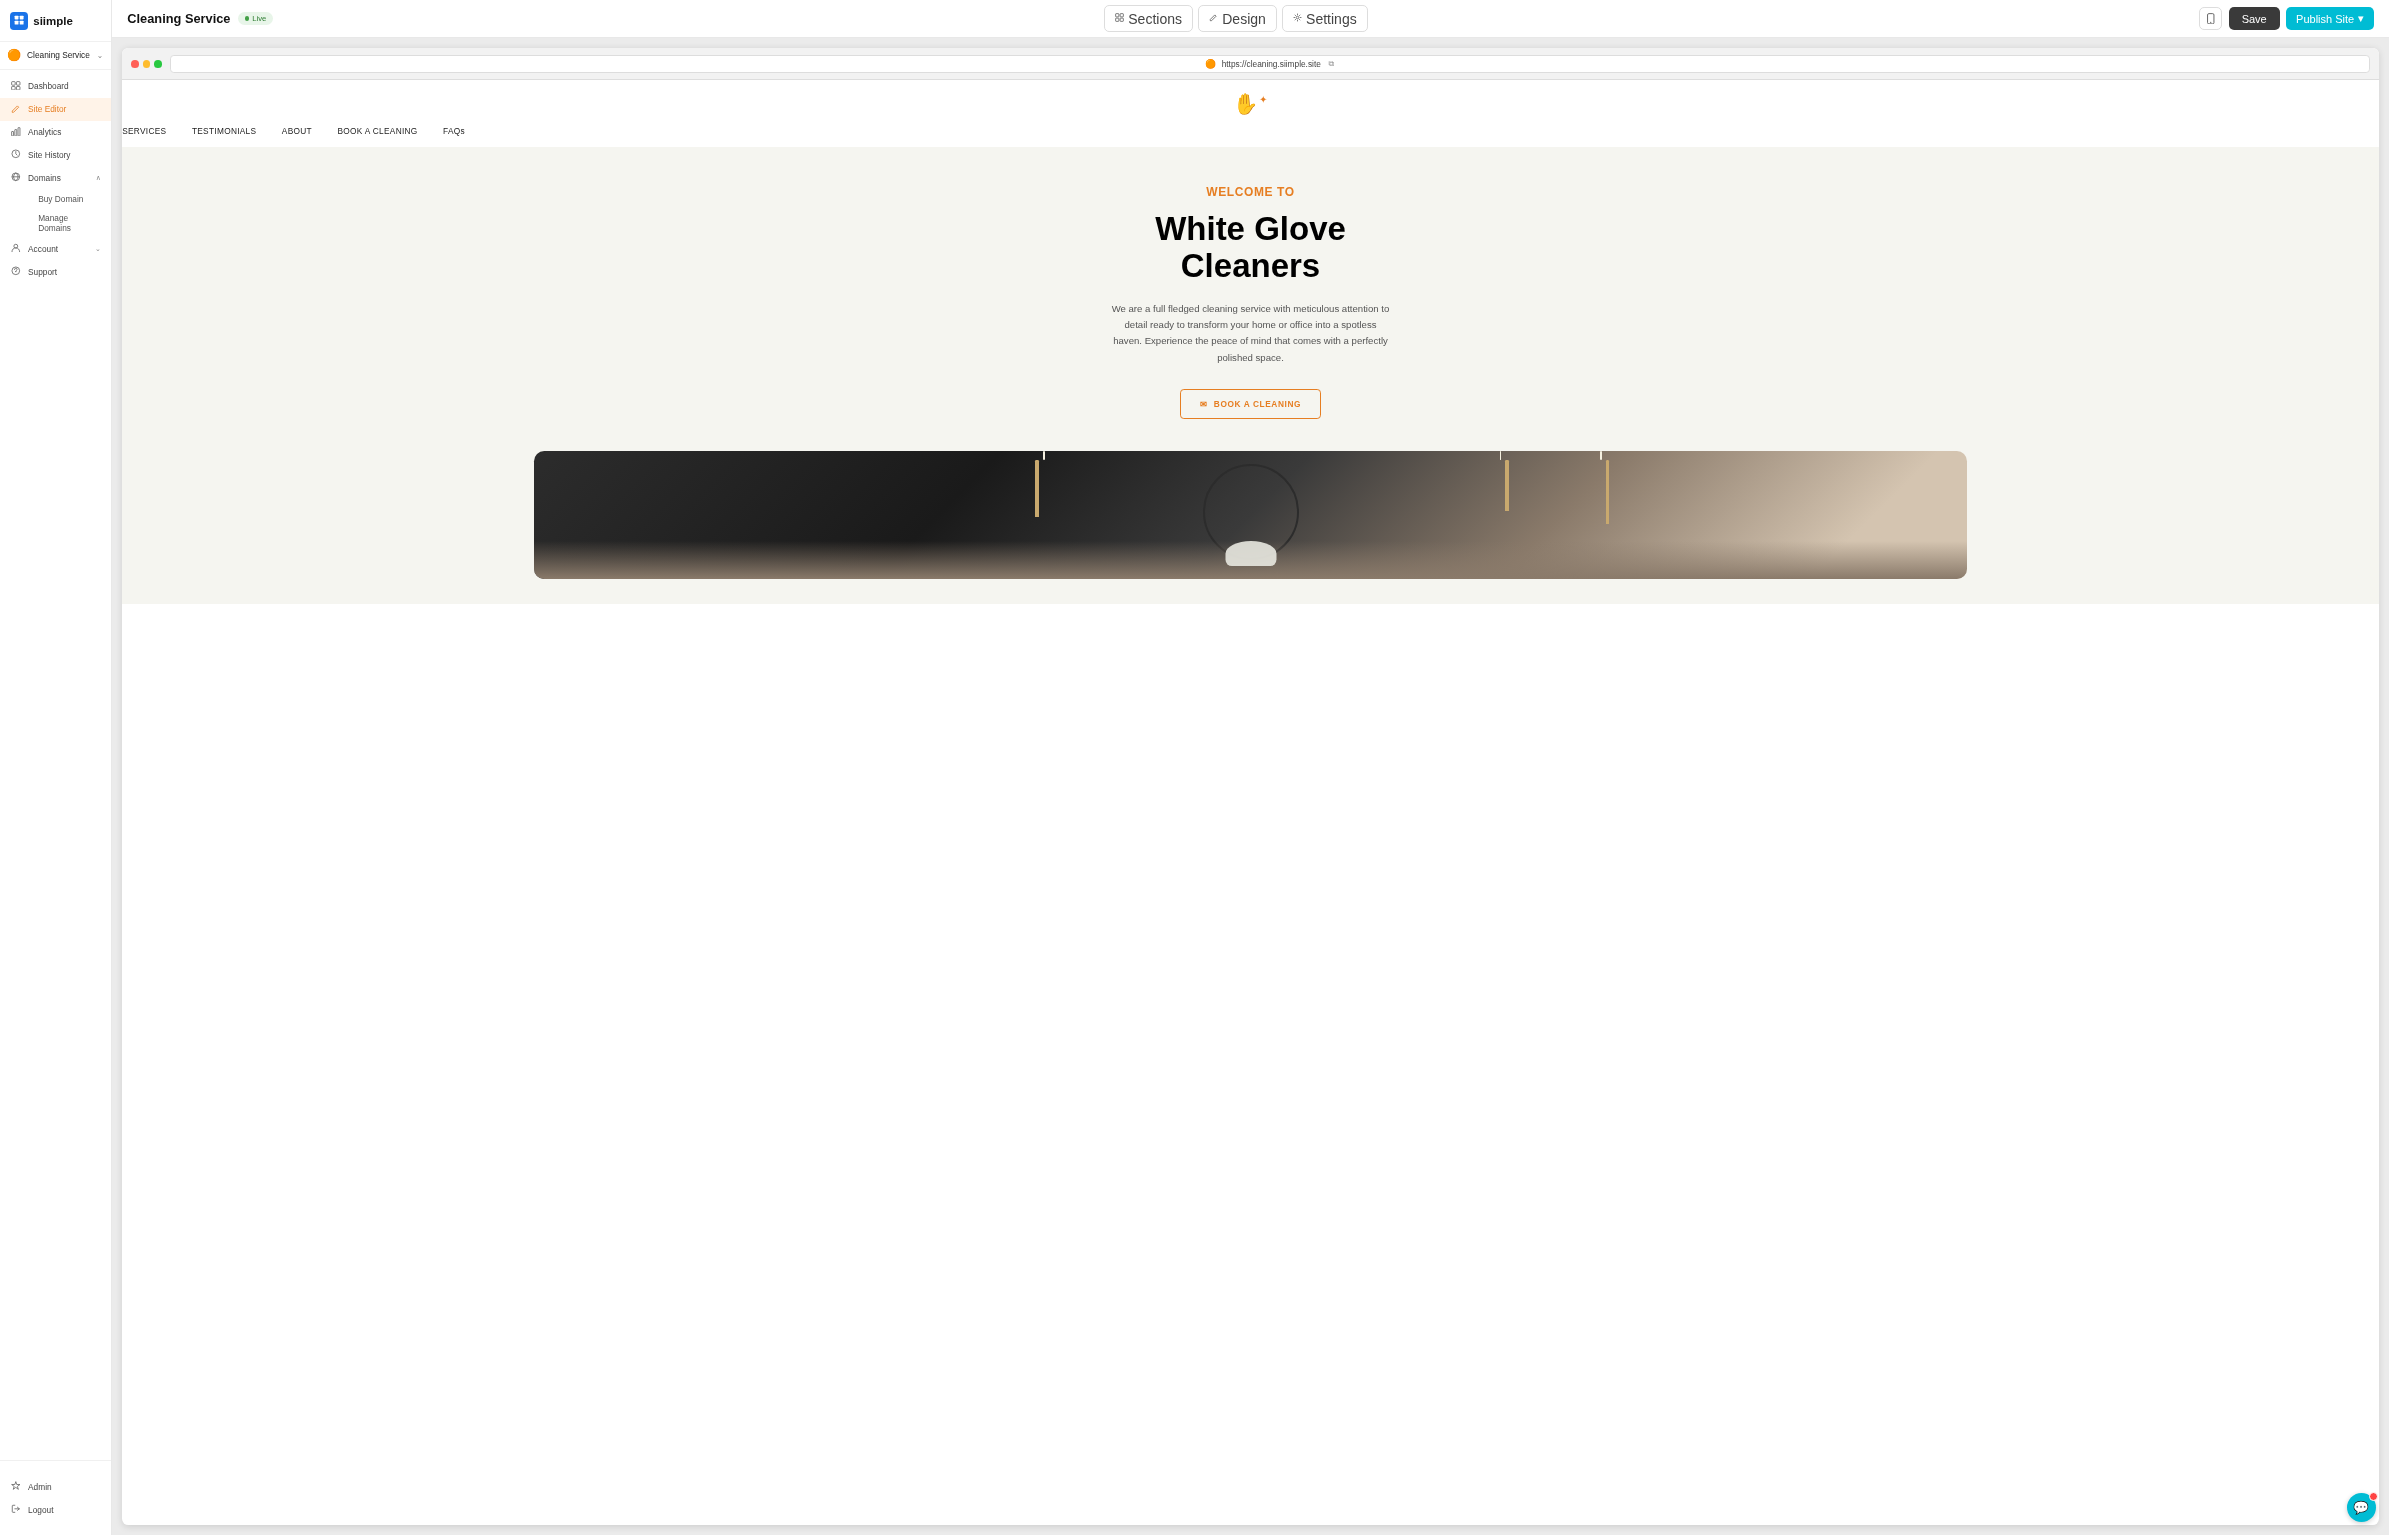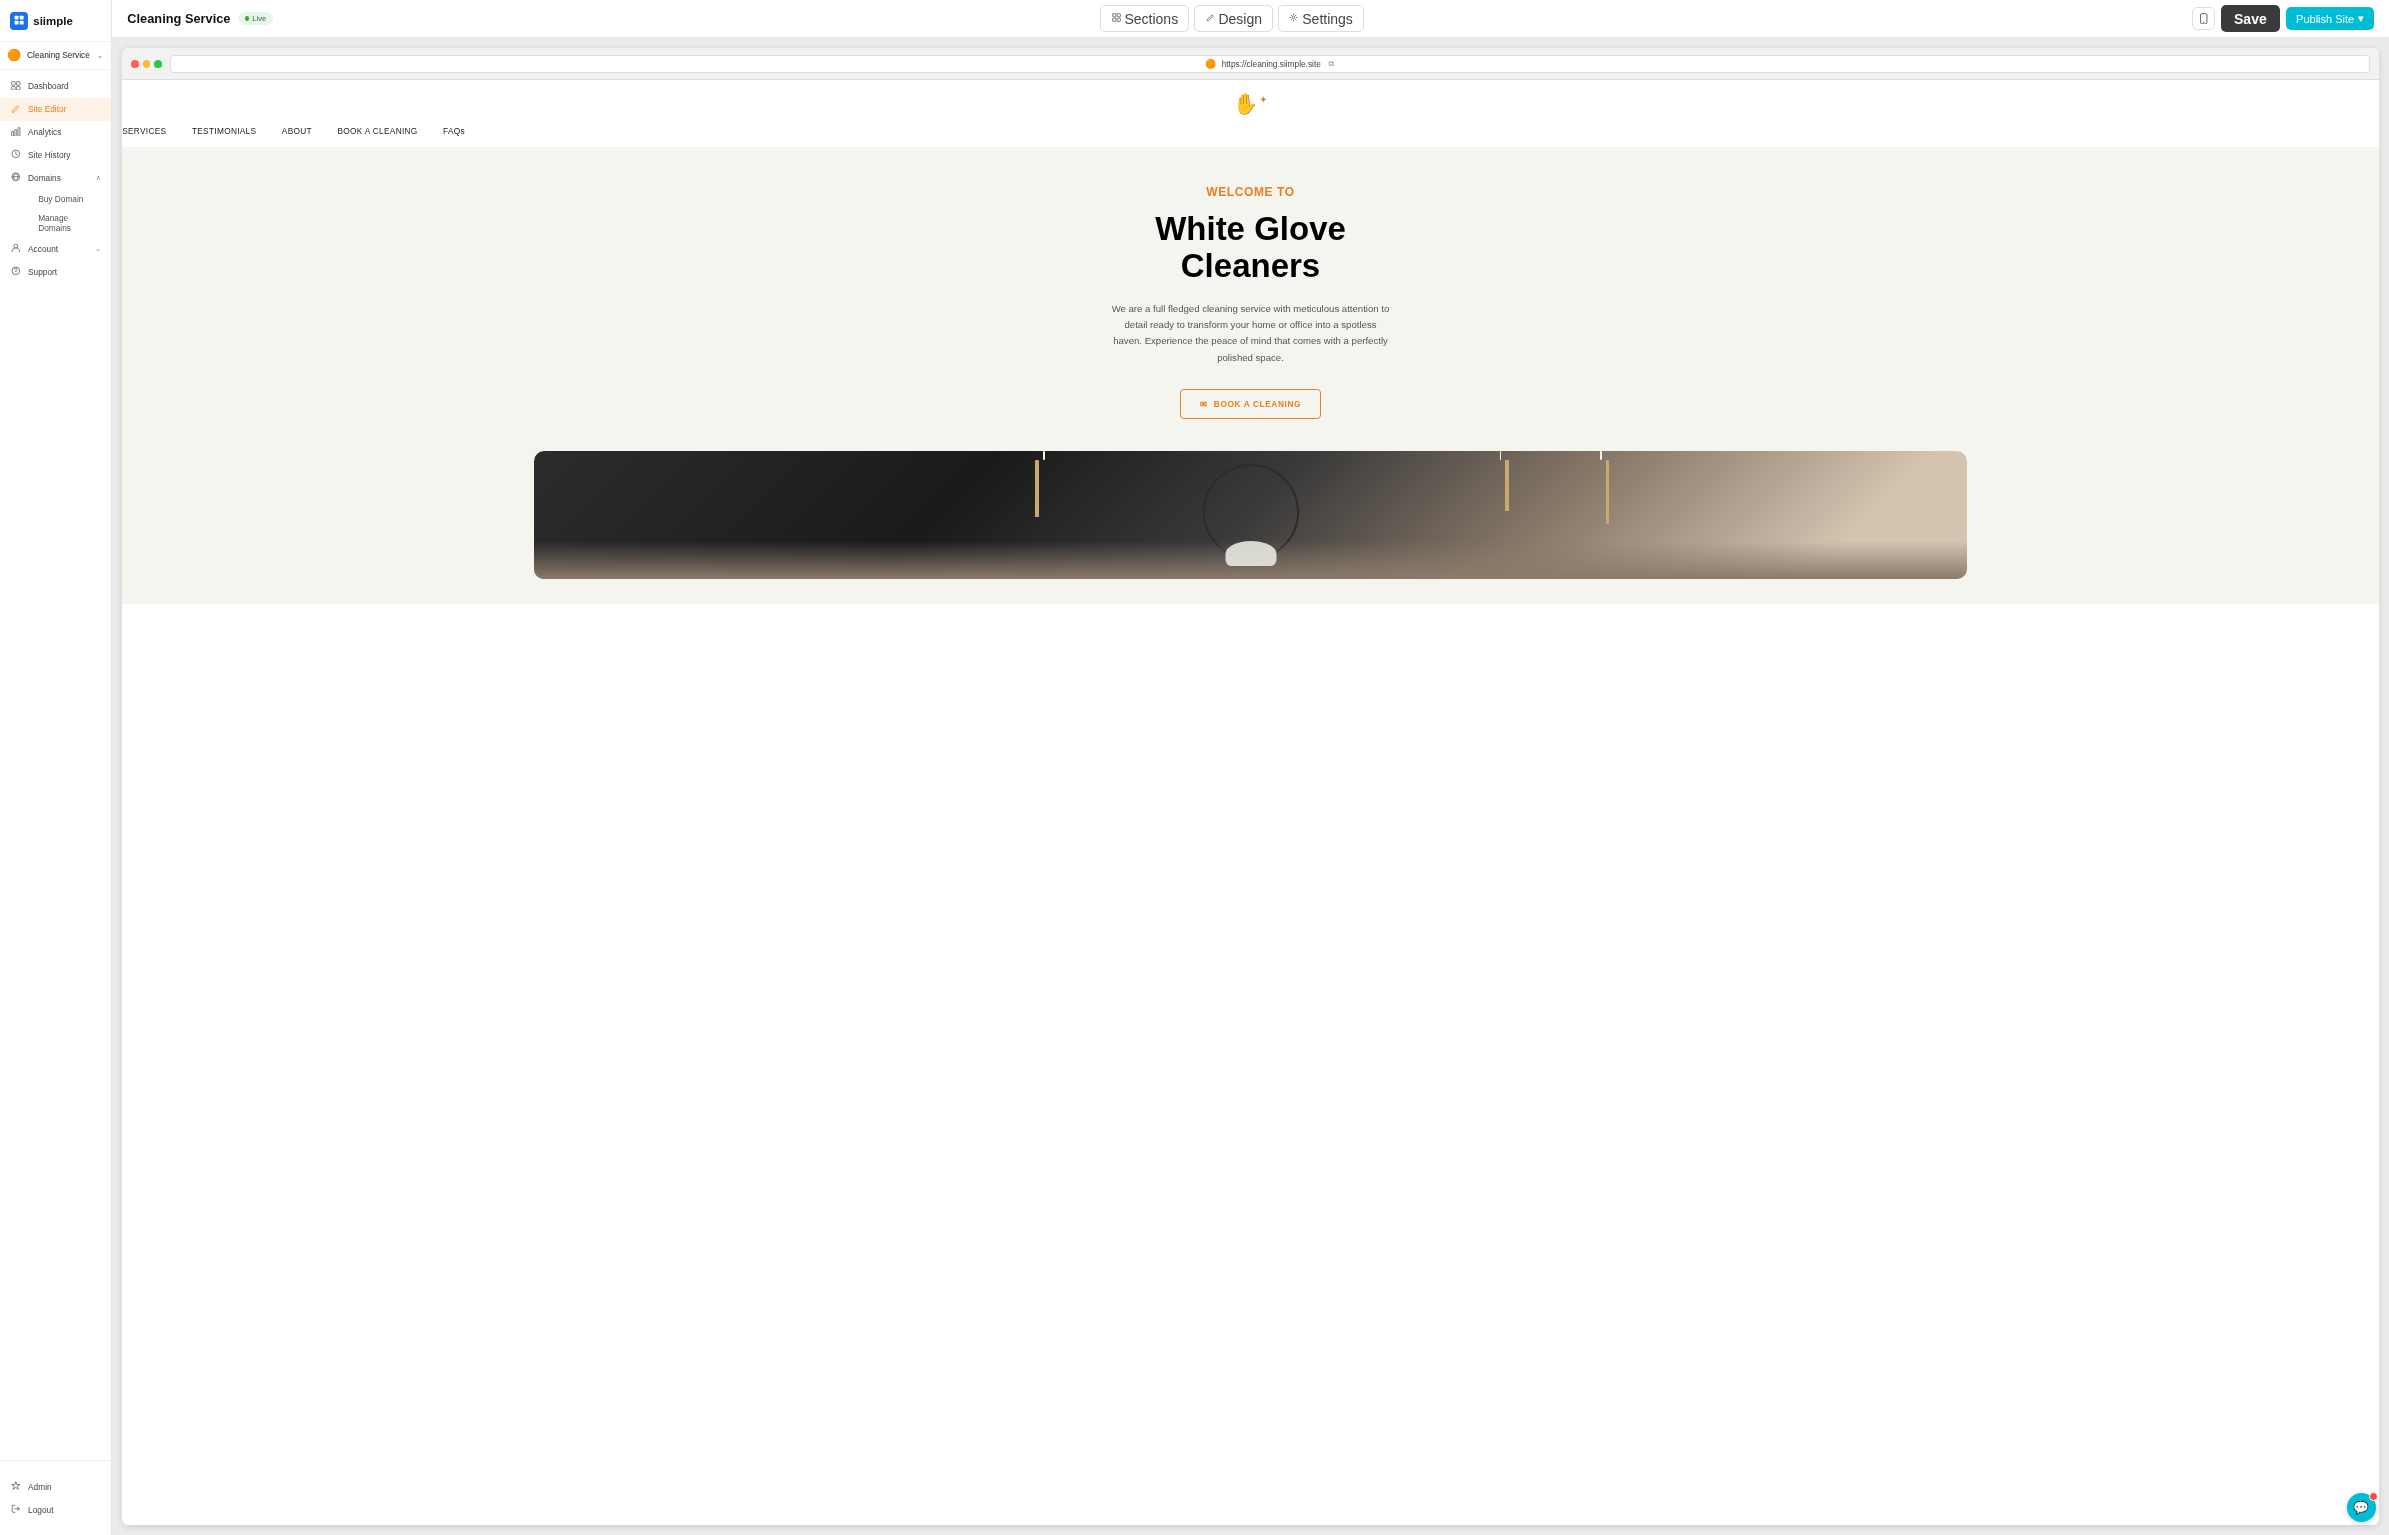--- a/index.html
+++ b/index.html
@@ -120,21 +120,21 @@
       border-radius: 5.1px;
       display: flex; align-items: center; justify-content: center;
       cursor: pointer; font-size: 10.2px; color: #555;
     }
     .save-btn {
       padding: 5.1px 12.8px;
       background: #3a3a3a;
       color: #fff;
       border: none;
       border-radius: 5.1px;
-      font-size: 14px; font-weight: 700;
+      font-size: 11px; font-weight: 400;
       cursor: pointer;
     }
     .publish-btn {
       padding: 5.1px 10.2px;
       background: #00bcd4;
       color: #fff;
       border: none;
       border-radius: 5.1px;
       font-size: 11px; font-weight: 500;
       cursor: pointer;

